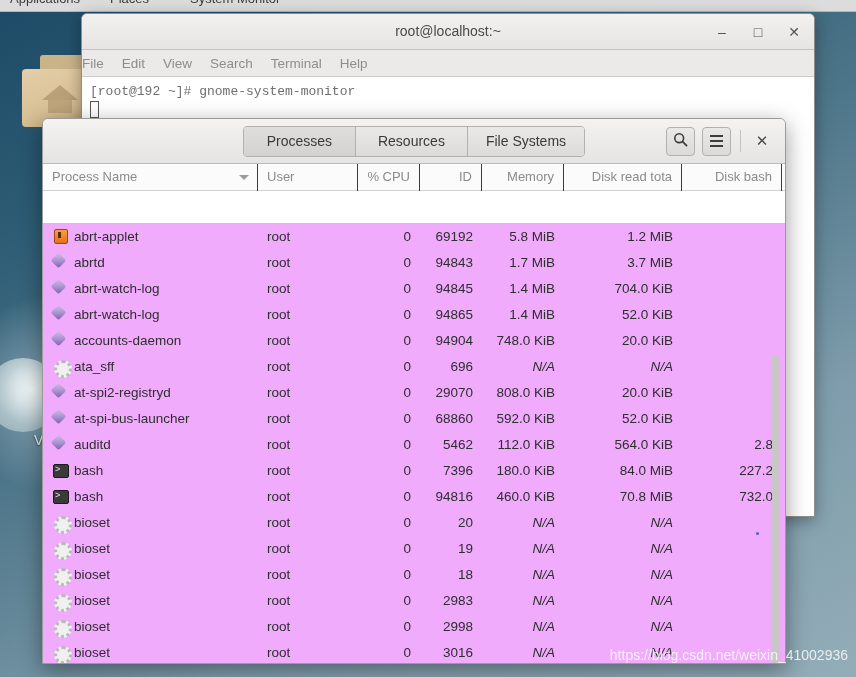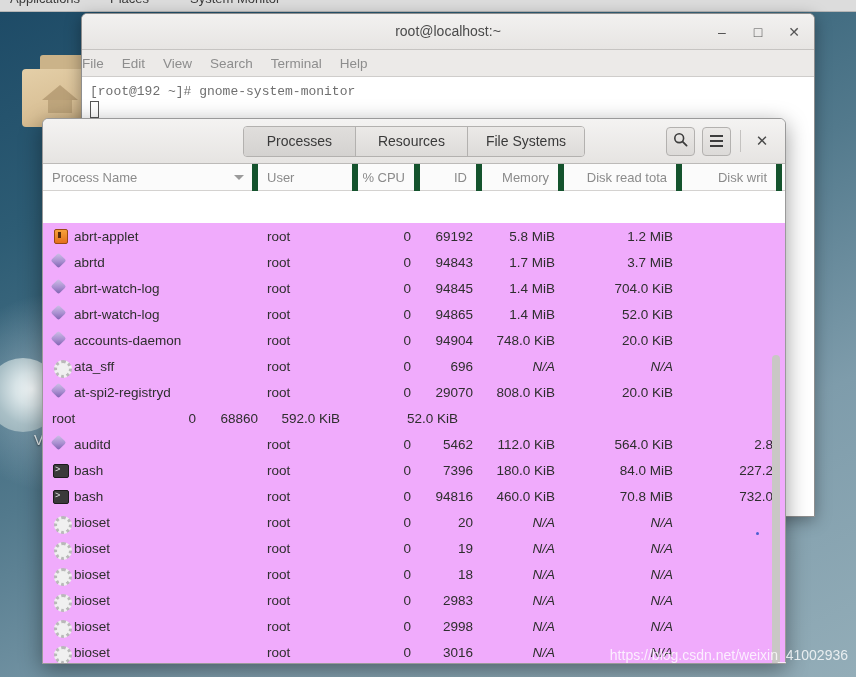--- a/index.html
+++ b/index.html
@@ -157,23 +157,23 @@
   .burger i { display: block; width: 13px; height: 2px; background: #3d3d3d; }
 
   
   .colhead {
     display: flex; height: 27px;
     background: #fbfbfb;
     border-bottom: 1px solid #d4d2d0;
     font-size: 13px; color: #8b8b8b;
   }
   .colhead .cell {
-    border-right: 6px solid #14532d;
+    border-right: 1px solid #14532d;
     padding: 0 9px; height: 27px; line-height: 26px;
-    display: flex; align-items: flex-end; overflow: hidden; white-space: nowrap;
+    display: flex; align-items: flex-start; overflow: hidden; white-space: nowrap;
   }
   .colhead .cell.sorted { position: relative; }
   .sort-arrow {
     position: absolute; right: 8px; top: 11px;
     width: 0; height: 0;
     border-left: 5px solid transparent; border-right: 5px solid transparent;
     border-top: 5px solid #9b9b9b;
   }
   .rows { position: relative; height: 472px; overflow: hidden; background: #f0abfc; margin-top: 32px; }
   .row { display: flex; height: 26px; font-size: 13.5px; color: #2e2e2e; }
@@ -317,21 +317,21 @@
     <div class="colhead">
       <div class="cell c-name sorted">
         <span>Process Name</span>
         <span class="sort-arrow"></span>
       </div>
       <div class="cell c-user">User</div>
       <div class="cell c-cpu">% CPU</div>
       <div class="cell c-id">ID</div>
       <div class="cell c-mem">Memory</div>
       <div class="cell c-read">Disk read tota</div>
-      <div class="cell c-write">Disk writ</div>
+      <div class="cell c-write">Disk bash</div>
     </div>
 
     <div class="rows" id="rows-container">
       <div class="row">
           <div class="cell c-name">
             <span class="picon applet"></span>
             <span>abrt-applet</span>
           </div>
           <div class="cell c-user">root</div>
           <div class="cell c-cpu">0</div>
@@ -406,20 +406,24 @@
             <span>at-spi2-registryd</span>
           </div>
           <div class="cell c-user">root</div>
           <div class="cell c-cpu">0</div>
           <div class="cell c-id">29070</div>
           <div class="cell c-mem">808.0 KiB</div>
           <div class="cell c-read">20.0 KiB</div>
           <div class="cell c-write"></div>
         </div>
         <div class="row">
+          <div class="cell c-name">
+            <span class="picon diamond"></span>
+            <span>at-spi-bus-launcher</span>
+          </div>
           <div class="cell c-user">root</div>
           <div class="cell c-cpu">0</div>
           <div class="cell c-id">68860</div>
           <div class="cell c-mem">592.0 KiB</div>
           <div class="cell c-read">52.0 KiB</div>
           <div class="cell c-write"></div>
         </div>
         <div class="row">
           <div class="cell c-name">
             <span class="picon diamond"></span>

